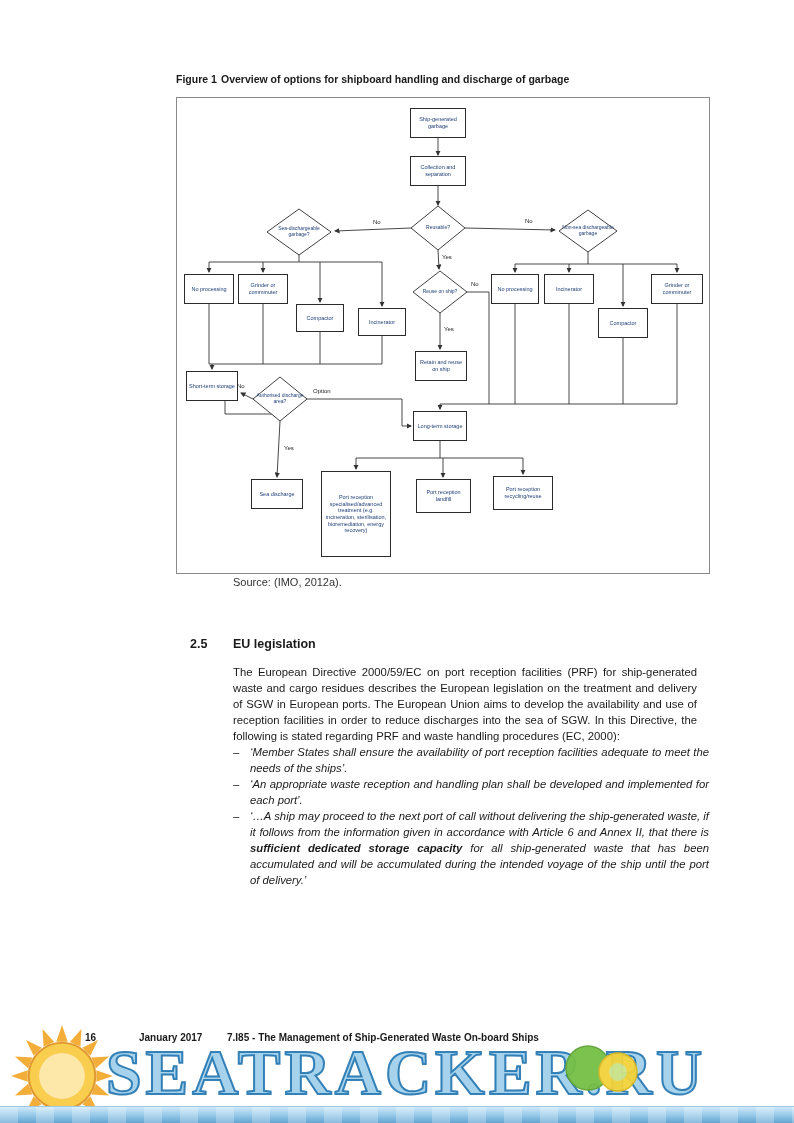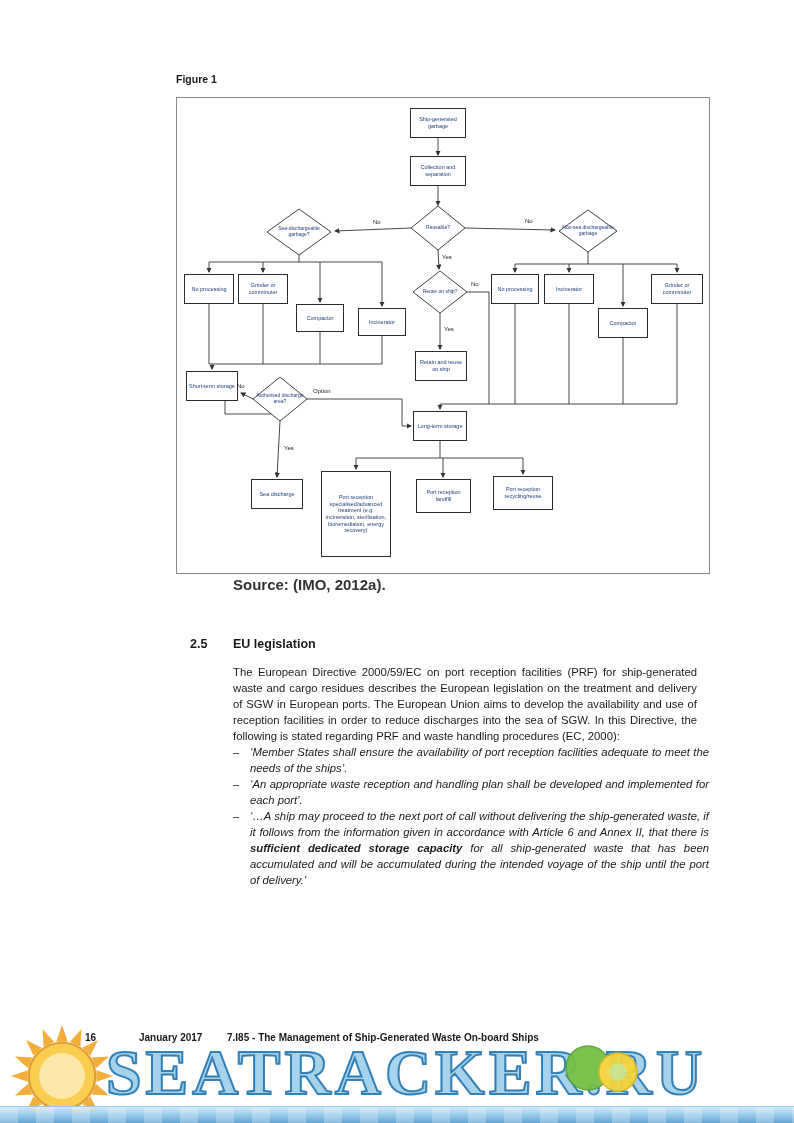--- a/index.html
+++ b/index.html
@@ -15,21 +15,21 @@
   .fc-box{
     position:absolute;border:1px solid #2b2b2b;background:#fff;color:#1f3f77;
     font-size:5.5px;line-height:1.2;display:flex;align-items:center;justify-content:center;
     text-align:center;padding:1px 2px;box-sizing:border-box;
   }
   .fc-dlabel{
     position:absolute;color:#1f3f77;font-size:5px;line-height:1.15;text-align:center;
     display:flex;align-items:center;justify-content:center;
   }
   .edge-label{position:absolute;font-size:6px;color:#222;}
-  .source-note{position:absolute;left:233px;top:576px;font-size:15px;color:#333;font-weight:bold;}
+  .source-note{position:absolute;left:233px;top:576px;font-size:11px;color:#333;}
   .section-heading{position:absolute;left:190px;top:637px;font-size:12.5px;font-weight:bold;display:flex;}
   .section-heading .num{width:43px;flex:none;}
   .bodytext{position:absolute;left:233px;top:664px;width:476px;font-size:11.3px;line-height:16px;text-align:justify;}
   .bodytext p{margin:0 12px 0 0;}
   .bullet{display:flex;}
   .bullet .dash{width:17px;flex:none;}
   .bullet .q{font-style:italic;flex:1;}
   .footer{position:absolute;left:0;top:1032px;width:794px;height:14px;font-size:10px;font-weight:bold;}
   .footer span{position:absolute;white-space:nowrap;}
   .footer .pg{left:85px;}
@@ -50,20 +50,21 @@
       repeating-linear-gradient(90deg,rgba(255,255,255,0.25) 0 18px,rgba(255,255,255,0) 18px 36px),
       linear-gradient(180deg,#cfe9f8 0%,#8ec4e6 55%,#5f9fcd 100%);
     border-top:1px solid #9cc8e4;
   }
 </style>
 </head>
 <body>
 
 <div class="figure-caption">
   <span class="lbl">Figure 1</span>
+  <span>Overview of options for shipboard handling and discharge of garbage</span>
 </div>
 
 <div class="figure-box">
   <svg class="connectors" width="532" height="475" viewBox="0 0 532 475">
     <defs>
       <marker id="ah" markerWidth="6" markerHeight="6" refX="5" refY="3" orient="auto">
         <path d="M0,0 L6,3 L0,6 z" fill="#333"></path>
       </marker>
     </defs>
     <g stroke="#333" stroke-width="0.9" fill="none">

